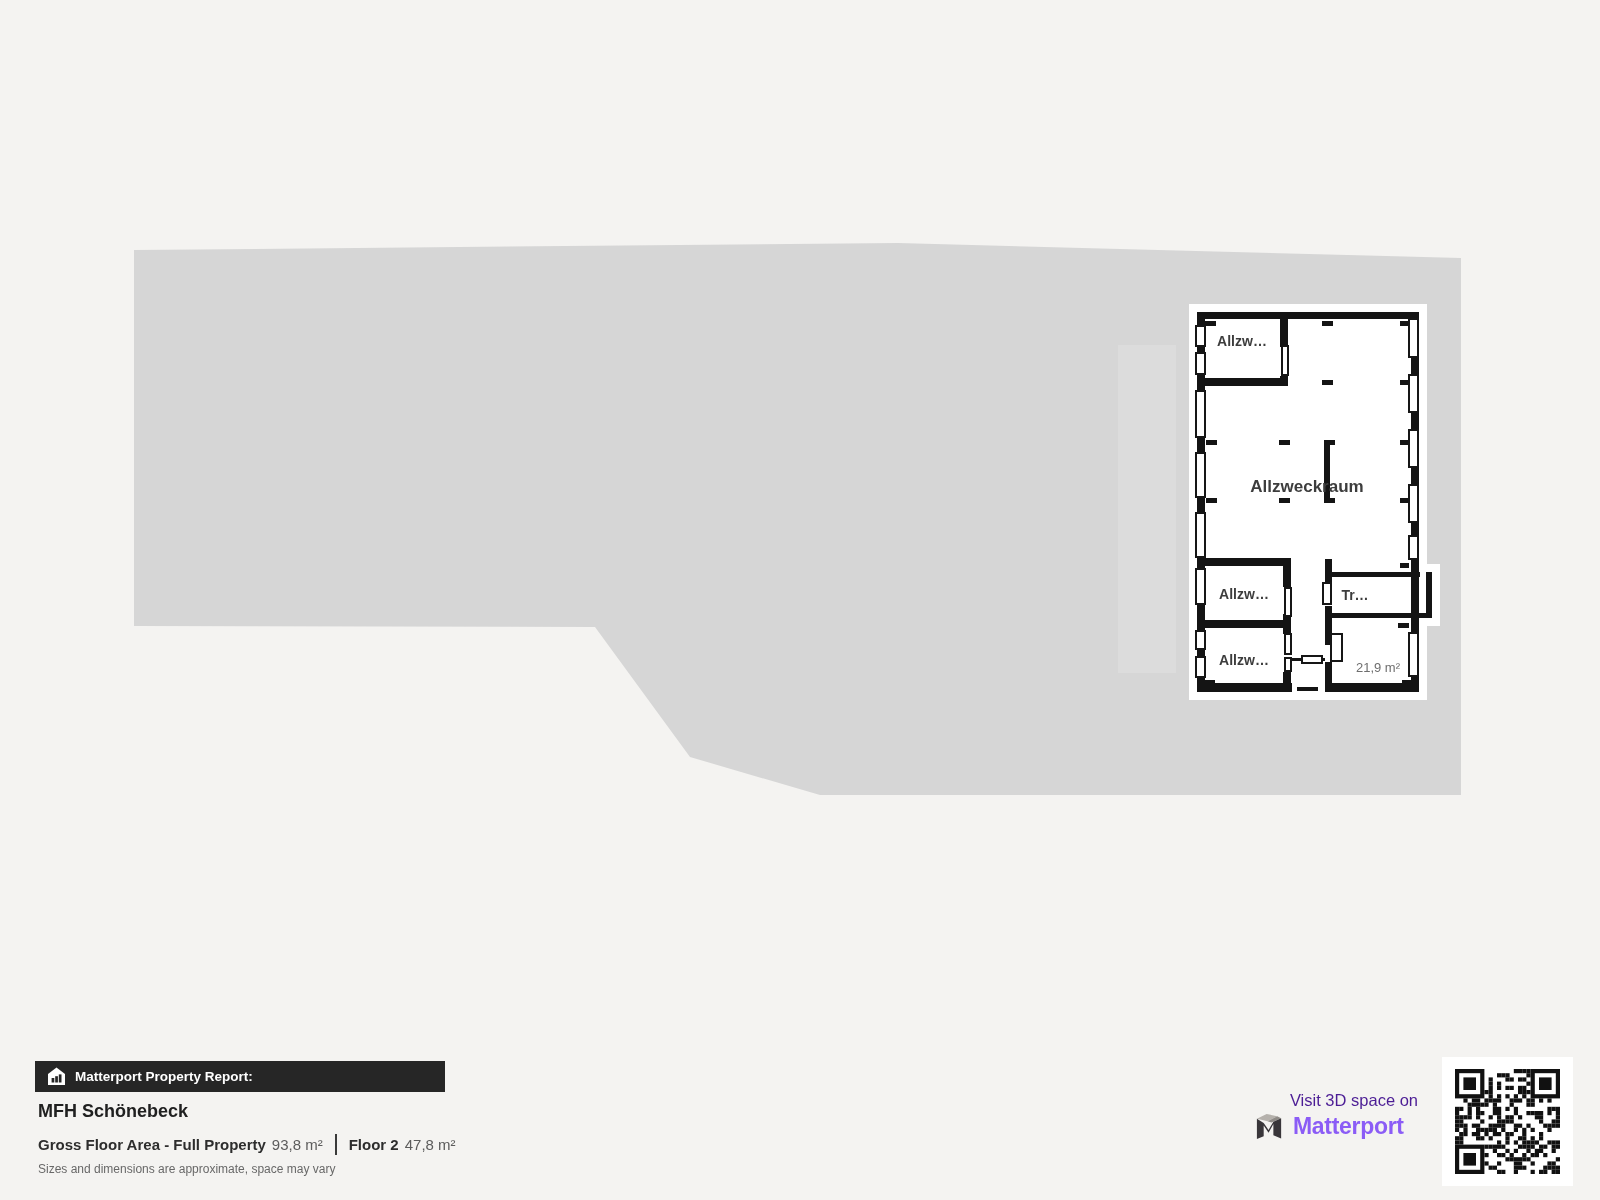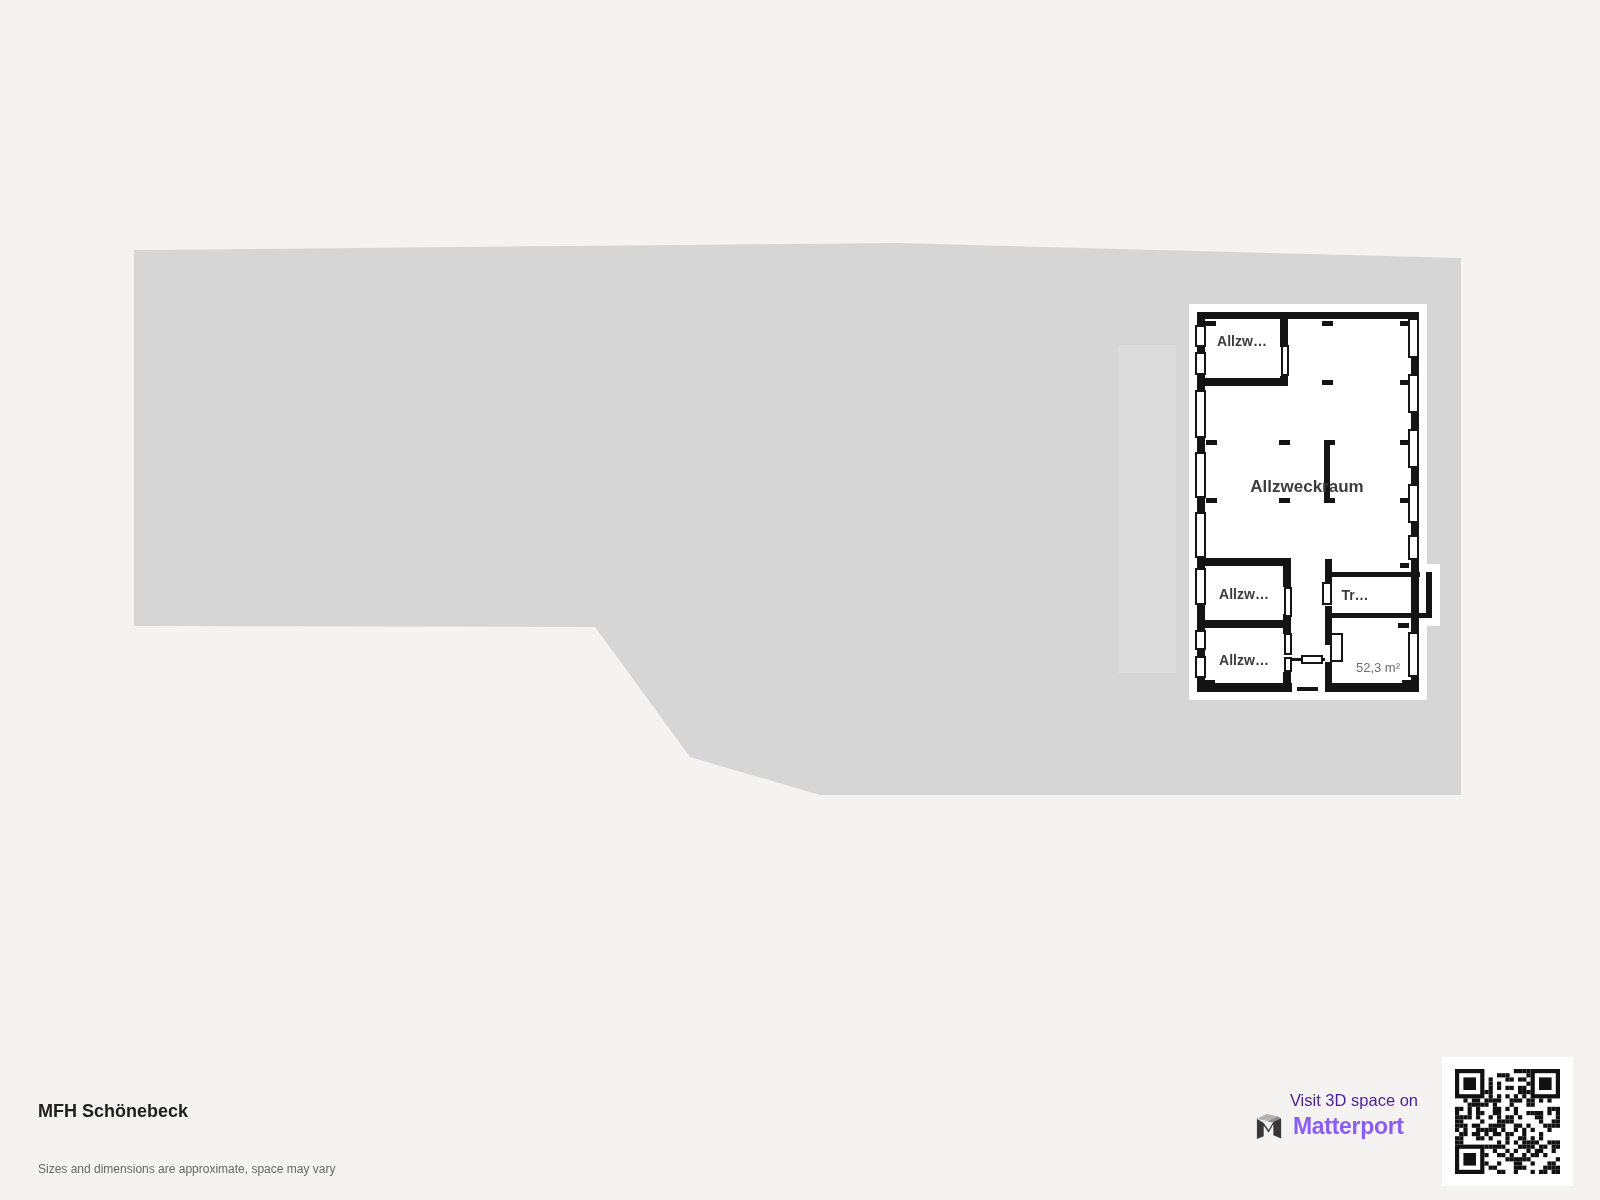--- a/index.html
+++ b/index.html
@@ -114,26 +114,42 @@
     <div class="door" style="left:95px;top:329px;width:8px;height:22px;"></div>
     <div class="door" style="left:95px;top:353px;width:8px;height:15px;"></div>
     <div class="door" style="left:141px;top:329px;width:13px;height:29px;"></div>
     <div class="door" style="left:112px;top:351px;width:22px;height:9px;"></div>
 
     <div class="rlabel" style="left:53px;top:37px;">Allzw…</div>
     <div class="rlabel big" style="left:118px;top:183px;">Allzweckraum</div>
     <div class="rlabel" style="left:55px;top:290px;">Allzw…</div>
     <div class="rlabel" style="left:55px;top:356px;">Allzw…</div>
     <div class="rlabel" style="left:166px;top:291px;">Tr…</div>
-    <div class="rlabel area" style="left:189px;top:363px;">52,3 m²</div>
-  </div>
-
+    <div class="rlabel area" style="left:189px;top:363px;">21,9 m²</div>
+  </div>
+
+  <div class="report-bar">
+    <svg width="19" height="19" viewBox="0 0 19 19">
+      <path d="M9.5,0.5 L18,7 L18,18 L1,18 L1,7 Z" fill="#ffffff"></path>
+      <rect x="4.6" y="11" width="2.7" height="4.5" fill="#262626"></rect>
+      <rect x="8.2" y="9.2" width="2.7" height="6.3" fill="#262626"></rect>
+      <rect x="11.8" y="7.4" width="2.7" height="8.1" fill="#262626"></rect>
+    </svg>
+    <span class="txt">Matterport Property Report:</span>
+  </div>
 
   <div class="prop-title">MFH Schönebeck</div>
 
+  <div class="area-line">
+    <span class="lbl">Gross Floor Area - Full Property</span>
+    <span>93,8 m²</span>
+    <span class="divider"></span>
+    <span class="lbl">Floor 2</span>
+    <span>47,8 m²</span>
+  </div>
 
   <div class="note">Sizes and dimensions are approximate, space may vary</div>
 
   <div class="visit">Visit 3D space on</div>
 
   <div class="brand-row">
     <svg width="31" height="32" viewBox="0 0 32 33">
       <polygon points="3,9 13,4 24,6.5 14,11.5" fill="#b5b1ac"></polygon>
       <polygon points="24,6.5 28,8.5 18,13 14,11.5" fill="#8f8b87"></polygon>
       <path d="M3,9 L3,30 L10,27 L10,16 L15,23.5 L20,14.5 L20,26 L28,29.5 L28,8.5 L20,12 L15,20.5 L10,13.5 Z" fill="#39363a"></path>

